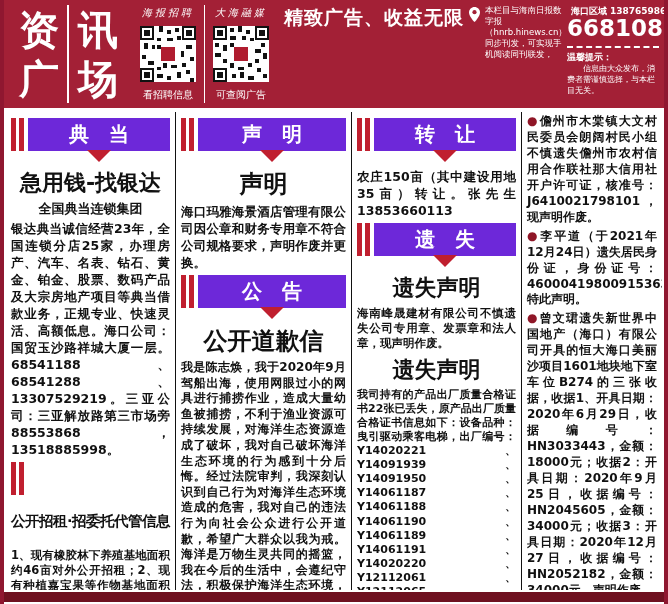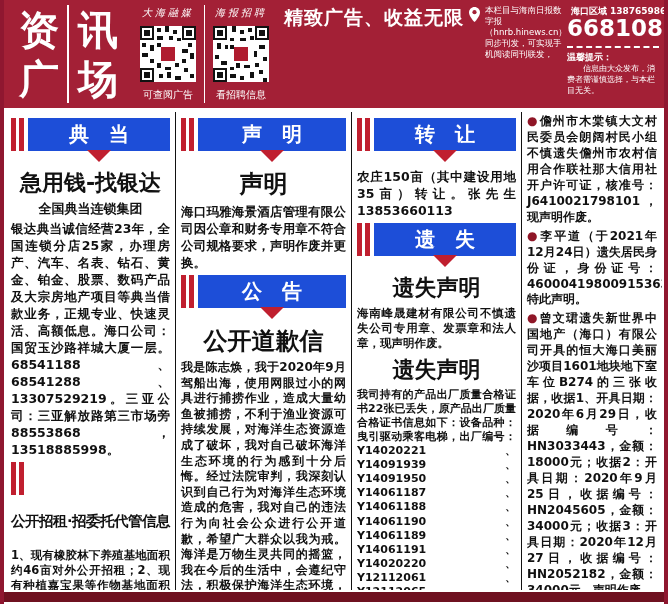--- a/index.html
+++ b/index.html
@@ -41,21 +41,21 @@
   
   .content{display:flex;height:482px;padding:4px 2px 0;box-sizing:border-box;color:#111;}
   .col{box-sizing:border-box;padding:2px 5px 0;overflow:hidden;}
   .col1{width:170px;border-right:1.5px solid #111;}
   .col2{width:176px;border-right:1.5px solid #111;}
   .col3{width:170px;border-right:1.5px solid #111;}
   .col4{flex:1;}
   .banner{display:flex;gap:4px;height:33px;margin:4px 0 17px;}
   .stripes{display:flex;gap:3px;flex:none;}
   .stripes i{width:5px;background:#c01f2f;display:block;}
-  .banner-bar{flex:1;background:#1d4ed8;color:#fff;font-weight:bold;font-size:20px;
+  .banner-bar{flex:1;background:#6d28d9;color:#fff;font-weight:bold;font-size:20px;
               display:flex;align-items:center;justify-content:center;position:relative;}
   .banner-bar .notch{position:absolute;bottom:-11px;left:50%;transform:translateX(-50%);
               width:0;height:0;border:12px solid transparent;border-top:12px solid #c01f2f;border-bottom:0;}
   .t-xl{font-size:22px;font-weight:bold;text-align:center;white-space:nowrap;margin:1px 0 2px;}
   .t-lg{font-size:24px;font-weight:bold;text-align:center;margin:1px 0 3px;}
   .t-md{font-size:14.5px;font-weight:bold;text-align:right;white-space:nowrap;letter-spacing:-0.5px;margin:0 0 17px;}
   .t-sub{font-size:13px;font-weight:bold;text-align:center;margin-bottom:2px;}
   .ad-body{font-size:12.5px;line-height:1.36;text-align:justify;font-weight:700;}
   .ad-body-sm{font-size:11.5px;line-height:1.3;text-align:justify;font-weight:600;}
   .serials{font-size:11px;line-height:1.28;text-align:justify;font-weight:600;}
@@ -70,20 +70,66 @@
 
   <header class="masthead">
     <div class="logo">
       <span>资</span>
       <span>讯</span>
       <span>广</span>
       <span>场</span>
     </div>
 
     <div class="qr-wrap">
+      <div class="qr-block">
+        <div class="qr-top">海报招聘</div>
+        <svg class="qr" viewBox="0 0 29 29" shape-rendering="crispEdges">
+          <rect width="29" height="29" fill="#fff"></rect>
+          <g fill="#111">
+            <rect x="0" y="0" width="7" height="7"></rect>
+              <rect x="22" y="0" width="7" height="7"></rect>
+              <rect x="0" y="22" width="7" height="7"></rect>
+            <rect x="10" y="0" width="2" height="3"></rect>
+              <rect x="14" y="2" width="2" height="2"></rect>
+              <rect x="18" y="1" width="2" height="2"></rect>
+            <rect x="9" y="6" width="2" height="2"></rect>
+              <rect x="14" y="6" width="3" height="2"></rect>
+              <rect x="19" y="5" width="2" height="2"></rect>
+            <rect x="2" y="9" width="2" height="3"></rect>
+              <rect x="6" y="10" width="2" height="2"></rect>
+              <rect x="24" y="10" width="3" height="2"></rect>
+            <rect x="9" y="10" width="2" height="2"></rect>
+              <rect x="21" y="13" width="2" height="3"></rect>
+              <rect x="26" y="16" width="2" height="2"></rect>
+            <rect x="1" y="15" width="2" height="2"></rect>
+              <rect x="4" y="18" width="3" height="2"></rect>
+              <rect x="9" y="21" width="2" height="2"></rect>
+            <rect x="12" y="19" width="2" height="3"></rect>
+              <rect x="16" y="20" width="3" height="2"></rect>
+              <rect x="22" y="19" width="2" height="2"></rect>
+            <rect x="9" y="25" width="3" height="2"></rect>
+              <rect x="14" y="26" width="2" height="2"></rect>
+              <rect x="19" y="24" width="2" height="3"></rect>
+            <rect x="24" y="23" width="2" height="2"></rect>
+              <rect x="26" y="27" width="2" height="2"></rect>
+          </g>
+          <g fill="#fff">
+              <rect x="1" y="1" width="5" height="5"></rect>
+              <rect x="23" y="1" width="5" height="5"></rect>
+              <rect x="1" y="23" width="5" height="5"></rect>
+            </g>
+          <g fill="#111">
+              <rect x="2" y="2" width="3" height="3"></rect>
+              <rect x="24" y="2" width="3" height="3"></rect>
+              <rect x="2" y="24" width="3" height="3"></rect>
+            </g>
+          <rect x="11" y="11" width="7" height="7" fill="#b01c2f"></rect>
+        </svg>
+        <div class="qr-bot">看招聘信息</div>
+      </div>
       <div class="qr-block">
         <div class="qr-top">大海融媒</div>
         <svg class="qr" viewBox="0 0 29 29" shape-rendering="crispEdges">
           <rect width="29" height="29" fill="#fff"></rect>
           <g fill="#111">
             <rect x="0" y="0" width="7" height="7"></rect>
               <rect x="22" y="0" width="7" height="7"></rect>
               <rect x="0" y="22" width="7" height="7"></rect>
             <rect x="9" y="1" width="2" height="2"></rect>
               <rect x="13" y="0" width="2" height="3"></rect>
@@ -116,66 +162,20 @@
             </g>
           <g fill="#111">
               <rect x="2" y="2" width="3" height="3"></rect>
               <rect x="24" y="2" width="3" height="3"></rect>
               <rect x="2" y="24" width="3" height="3"></rect>
             </g>
           <rect x="11" y="11" width="7" height="7" fill="#b01c2f"></rect>
         </svg>
         <div class="qr-bot">可查阅广告</div>
       </div>
-      <div class="qr-block">
-        <div class="qr-top">海报招聘</div>
-        <svg class="qr" viewBox="0 0 29 29" shape-rendering="crispEdges">
-          <rect width="29" height="29" fill="#fff"></rect>
-          <g fill="#111">
-            <rect x="0" y="0" width="7" height="7"></rect>
-              <rect x="22" y="0" width="7" height="7"></rect>
-              <rect x="0" y="22" width="7" height="7"></rect>
-            <rect x="10" y="0" width="2" height="3"></rect>
-              <rect x="14" y="2" width="2" height="2"></rect>
-              <rect x="18" y="1" width="2" height="2"></rect>
-            <rect x="9" y="6" width="2" height="2"></rect>
-              <rect x="14" y="6" width="3" height="2"></rect>
-              <rect x="19" y="5" width="2" height="2"></rect>
-            <rect x="2" y="9" width="2" height="3"></rect>
-              <rect x="6" y="10" width="2" height="2"></rect>
-              <rect x="24" y="10" width="3" height="2"></rect>
-            <rect x="9" y="10" width="2" height="2"></rect>
-              <rect x="21" y="13" width="2" height="3"></rect>
-              <rect x="26" y="16" width="2" height="2"></rect>
-            <rect x="1" y="15" width="2" height="2"></rect>
-              <rect x="4" y="18" width="3" height="2"></rect>
-              <rect x="9" y="21" width="2" height="2"></rect>
-            <rect x="12" y="19" width="2" height="3"></rect>
-              <rect x="16" y="20" width="3" height="2"></rect>
-              <rect x="22" y="19" width="2" height="2"></rect>
-            <rect x="9" y="25" width="3" height="2"></rect>
-              <rect x="14" y="26" width="2" height="2"></rect>
-              <rect x="19" y="24" width="2" height="3"></rect>
-            <rect x="24" y="23" width="2" height="2"></rect>
-              <rect x="26" y="27" width="2" height="2"></rect>
-          </g>
-          <g fill="#fff">
-              <rect x="1" y="1" width="5" height="5"></rect>
-              <rect x="23" y="1" width="5" height="5"></rect>
-              <rect x="1" y="23" width="5" height="5"></rect>
-            </g>
-          <g fill="#111">
-              <rect x="2" y="2" width="3" height="3"></rect>
-              <rect x="24" y="2" width="3" height="3"></rect>
-              <rect x="2" y="24" width="3" height="3"></rect>
-            </g>
-          <rect x="11" y="11" width="7" height="7" fill="#b01c2f"></rect>
-        </svg>
-        <div class="qr-bot">看招聘信息</div>
-      </div>
     </div>
 
     <div class="mid">
       <div class="row1">
         <span class="slogan">精致广告、收益无限</span>
         <span class="pin">
           <svg width="11" height="15" viewBox="0 0 11 15">
               <path d="M5.5 0C2.46 0 0 2.42 0 5.4 0 9.45 5.5 15 5.5 15S11 9.45 11 5.4C11 2.42 8.54 0 5.5 0z" fill="#fff"></path>
               <circle cx="5.5" cy="5.2" r="2.1" fill="#a32036"></circle>
             </svg>

